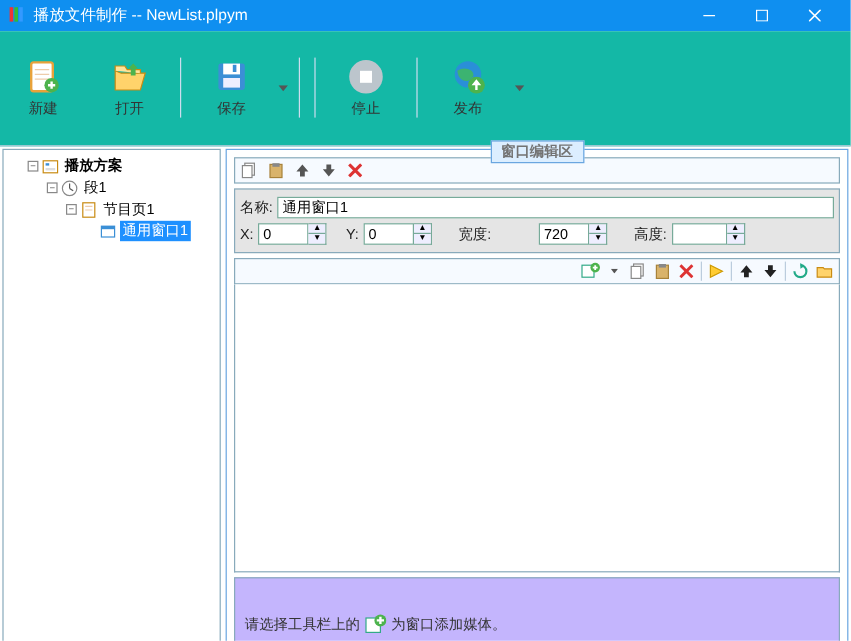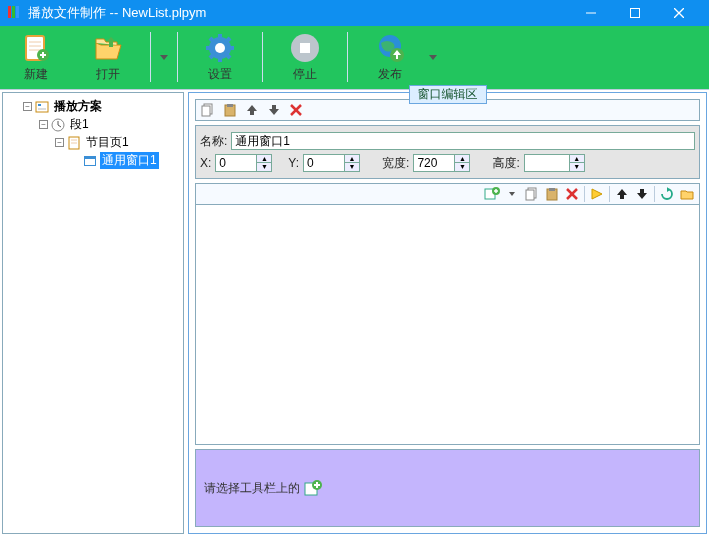--- a/index.html
+++ b/index.html
@@ -3,38 +3,38 @@
 <meta charset="utf-8">
 <style>
 * { box-sizing: border-box; margin: 0; padding: 0; }
 body { font-family: "Microsoft YaHei", SimSun, sans-serif; font-size: 12px; background: #fff; width: 709px; height: 534px; overflow: hidden; }
 .titlebar { background: #0f8ff0; color: #fff; height: 26px; display: flex; align-items: center; padding: 0 8px; }
 .titlebar .icon { width: 14px; height: 14px; margin-right: 6px; display:inline-flex; }
 .titlebar .icon span { display:inline-block; width:3px; height:12px; margin-right:1px; }
 .titlebar .title { flex: 1; font-size: 13px; }
 .titlebar .winbtn { width: 44px; height: 26px; display: flex; align-items: center; justify-content: center; color: #fff; }
 .titlebar .winbtn svg { stroke: #fff; }
-.toolbar { background: #22c55e; border-bottom: 1px solid #bcd; padding: 4px 0; display: flex; align-items: flex-start; }
+.toolbar { background: #14b8a6; border-bottom: 1px solid #bcd; padding: 20px 0; display: flex; align-items: flex-start; }
 .tbtn { display: flex; flex-direction: column; align-items: center; width: 64px; padding: 2px 0; margin: 0 4px; cursor: default; }
 .tbtn .tico { width: 32px; height: 32px; display:flex; align-items:center; justify-content:center; }
 .tbtn .tlbl { font-size: 12px; color: #333; margin-top: 2px; }
 .tsep { width:1px; height: 50px; background:#cde; margin: 2px 6px; }
 .tdrop { width: 14px; display:flex; align-items:center; justify-content:center; height:54px; }
 .body { display: flex; height: calc(534px - 26px - 62px); }
 .tree-pane { width: 182px; border: 1px solid #8ab; margin: 2px; background: #fff; padding: 4px; overflow: auto; }
 .tree ul { list-style: none; padding-left: 16px; }
 .tree li { position: relative; padding: 1px 0; }
 .tree .row { display: flex; align-items: center; gap: 3px; white-space: nowrap; }
 .tree .tgl { width: 9px; height: 9px; border: 1px solid #888; font-size: 8px; line-height: 7px; text-align: center; color: #555; cursor: default; }
 .tree .node-ico { width: 14px; height: 14px; display:inline-flex; align-items:center; justify-content:center; }
 .tree .lbl { padding: 0 2px; }
 .tree .sel { background: #1e90ff; color: #fff; }
 .right-pane { flex: 1; display: flex; flex-direction: column; margin: 2px; }
 .group { border: 1px solid #6aa6e0; position: relative; padding: 6px; flex: 1; display: flex; flex-direction: column; }
-.group-title { position: absolute; top: -8px; left: 50%; transform: translateX(-50%); background: #dceeff; border: 1px solid #6aa6e0; padding: 0 8px; font-size: 12px; color: #14532d; }
+.group-title { position: absolute; top: -8px; left: 50%; transform: translateX(-50%); background: #dceeff; border: 1px solid #6aa6e0; padding: 0 8px; font-size: 12px; color: #737373; font-weight: bold; }
 .mini-toolbar { border: 1px solid #8ab; background: #f6faff; padding: 2px 4px; display: flex; align-items: center; gap: 6px; margin-bottom: 4px; }
 .mini-toolbar .ico { width:16px; height:16px; display:inline-flex; align-items:center; justify-content:center; cursor:default; }
 .form-box { border: 1px solid #8ab; background: #e5e5e5; padding: 4px; margin-bottom: 4px; }
 .form-row { display: flex; align-items: center; gap: 4px; padding: 2px 0; }
 .form-row label { color: #222; }
 .tinput { border: 1px solid #7a9; padding: 1px 3px; font-size: 12px; height: 18px; }
 .spinwrap { display: flex; align-items: center; }
 .spin { display: flex; flex-direction: column; border:1px solid #7a9; border-left:none; }
 .spin div { width:14px; height:8px; font-size:7px; line-height:8px; text-align:center; background:#eef; border-bottom:1px solid #7a9; cursor:default; }
 .spin div:last-child { border-bottom:none; }
@@ -94,45 +94,37 @@
     <div class="tico">
       <svg width="30" height="30">
           <path d="M3 10 L3 26 L24 26 L28 12 L8 12 Z" fill="#ffd36b" stroke="#c98b12"></path>
           <path d="M3 10 L3 6 L11 6 L13 9 L24 9 L24 12" fill="#ffe49a" stroke="#c98b12"></path>
           <path d="M18 4 L22 8 L20 8 L20 14 L16 14 L16 8 L14 8 Z" fill="#4db34d"></path>
         </svg>
     </div>
     <span class="tlbl">打开</span>
   </div>
   <div class="tsep"></div>
+  <div class="tbtn">
+    <div class="tico">
+      <svg width="30" height="30">
+          <rect x="4" y="4" width="22" height="22" rx="2" fill="#3b8fd6"></rect>
+          <rect x="8" y="4" width="14" height="9" fill="#fff"></rect>
+          <rect x="16" y="5" width="3" height="6" fill="#3b8fd6"></rect>
+          <rect x="8" y="16" width="14" height="8" fill="#eef"></rect>
+        </svg>
+    </div>
+    <span class="tlbl">保存</span>
+  </div>
   <div class="tdrop">
     <svg width="8" height="5">
         <path d="M0 0 L8 0 L4 5 Z" fill="#555"></path>
       </svg>
   </div>
   <div class="tsep"></div>
-  <div class="tbtn">
-    <div class="tico">
-      <svg width="30" height="30">
-          <circle cx="15" cy="15" r="11" fill="#3b8fd6"></circle>
-          <circle cx="15" cy="15" r="5" fill="#fff"></circle>
-          <g stroke="#3b8fd6" stroke-width="4">
-            <line x1="15" y1="1" x2="15" y2="7"></line>
-            <line x1="15" y1="23" x2="15" y2="29"></line>
-            <line x1="1" y1="15" x2="7" y2="15"></line>
-            <line x1="23" y1="15" x2="29" y2="15"></line>
-            <line x1="5" y1="5" x2="9" y2="9"></line>
-            <line x1="21" y1="21" x2="25" y2="25"></line>
-            <line x1="25" y1="5" x2="21" y2="9"></line>
-            <line x1="9" y1="21" x2="5" y2="25"></line>
-          </g>
-        </svg>
-    </div>
-    <span class="tlbl">设置</span>
-  </div>
   <div class="tsep"></div>
   <div class="tbtn">
     <div class="tico">
       <svg width="30" height="30">
           <circle cx="15" cy="15" r="14" fill="#bcc5cc"></circle>
           <rect x="10" y="10" width="10" height="10" fill="#fff"></rect>
         </svg>
     </div>
     <span class="tlbl">停止</span>
   </div>
@@ -273,21 +265,21 @@
           <div class="spinwrap">
             <input class="tinput" style="width: 42px;" value="0">
             <div class="spin">
                 <div>▲</div>
                 <div>▼</div>
               </div>
           </div>
           <span style="width:14px"></span>
           <label>宽度:</label>
           <div class="spinwrap">
-            <input class="tinput" style="width: 42px;" value="720">
+            <input class="tinput" style="width: 42px; margin-left: 36px;" value="720">
             <div class="spin">
                 <div>▲</div>
                 <div>▼</div>
               </div>
           </div>
           <span style="width:14px"></span>
           <label>高度:</label>
           <div class="spinwrap">
             <input class="tinput" style="width: 42px; padding-left: 41px;" value="480">
             <div class="spin">
@@ -366,16 +358,17 @@
       <div class="hint-box">
         <span>请选择工具栏上的</span>
         <span>
             <svg width="18" height="18">
               <rect x="1" y="4" width="12" height="12" fill="#fff" stroke="#3a8"></rect>
               <circle cx="13" cy="6" r="5" fill="#4db34d"></circle>
               <line x1="10" y1="6" x2="16" y2="6" stroke="#fff" stroke-width="2"></line>
               <line x1="13" y1="3" x2="13" y2="9" stroke="#fff" stroke-width="2"></line>
             </svg>
           </span>
+        <span>为窗口添加媒体。</span>
       </div>
     </div>
   </div>
 </div>
 
 </body></html>

